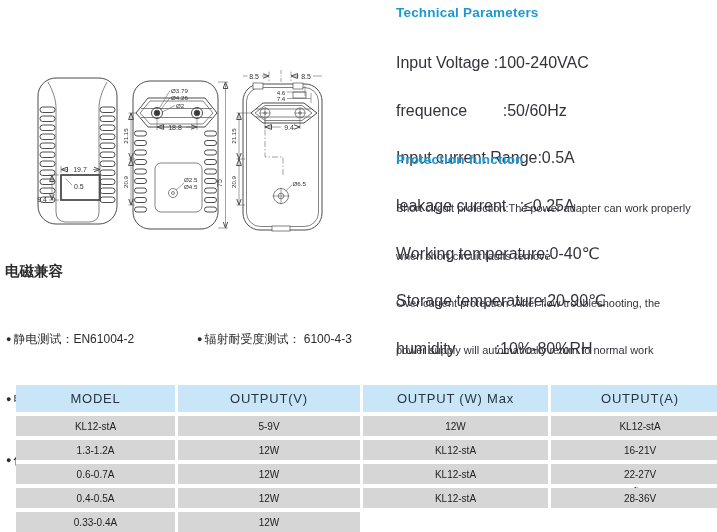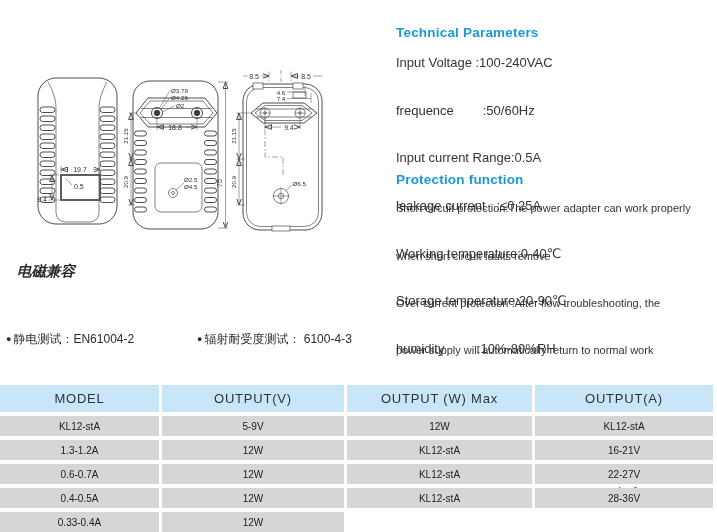--- a/index.html
+++ b/index.html
@@ -1,29 +1,29 @@
 <!DOCTYPE html>
 <html><head>
 <meta charset="utf-8">
 <style>
   html,body{margin:0;padding:0;background:#fff;}
   .page{position:relative;width:717px;height:532px;background:#fff;overflow:hidden;
         font-family:"Liberation Sans","DejaVu Sans",sans-serif;color:#333;}
   
-  .blk-title{position:absolute;font-size:13.5px;font-weight:bold;color:#1b99d5;letter-spacing:.2px;margin-top:20px;}
-  .tech-lines{position:absolute;left:396px;top:23px;font-size:13px;line-height:15.9px;
+  .blk-title{position:absolute;font-size:13.5px;font-weight:bold;color:#1b99d5;letter-spacing:.2px;}
+  .tech-lines{position:absolute;left:396px;top:23px;font-size:16px;line-height:15.9px;
               white-space:pre;color:#33333a;}
   .prot-lines{position:absolute;left:396px;top:170px;font-size:11px;line-height:15.7px;
               white-space:pre;color:#33333a;width:320px;}
   
-  .emc-title{position:absolute;left:17px;top:262px;font-size:14.5px;font-weight:bold;color:#2b2b2b;font-style:italic;}
+  .emc-title{position:absolute;left:5px;top:262px;font-size:14.5px;font-weight:bold;color:#2b2b2b;}
   .emc-col{position:absolute;top:288px;font-size:12px;line-height:20.3px;color:#2b2b2b;white-space:pre;}
   .emc-col .b{font-size:9px;vertical-align:1px;margin-right:2px;}
   
-  .spec-table{position:absolute;left:0;top:385px;width:607px;display:grid;
+  .spec-table{position:absolute;left:16px;top:385px;width:607px;display:grid;
               grid-template-columns:159px 182px 185px 178px;
               grid-template-rows:27px 20px 20px 20px 20px 20px;
               column-gap:3px;row-gap:4px;background:#fff;}
   .th{background:#c8e6f7;display:flex;align-items:center;justify-content:center;
       font-size:13px;color:#2a3440;letter-spacing:.8px;}
   .td{background:#d6d6d6;display:flex;align-items:center;justify-content:center;
       font-size:10px;color:#222;}
   
   .drawings{position:absolute;left:0;top:55px;}
   .drawings path,.drawings rect,.drawings polygon,.drawings circle,.drawings line,.drawings use{

